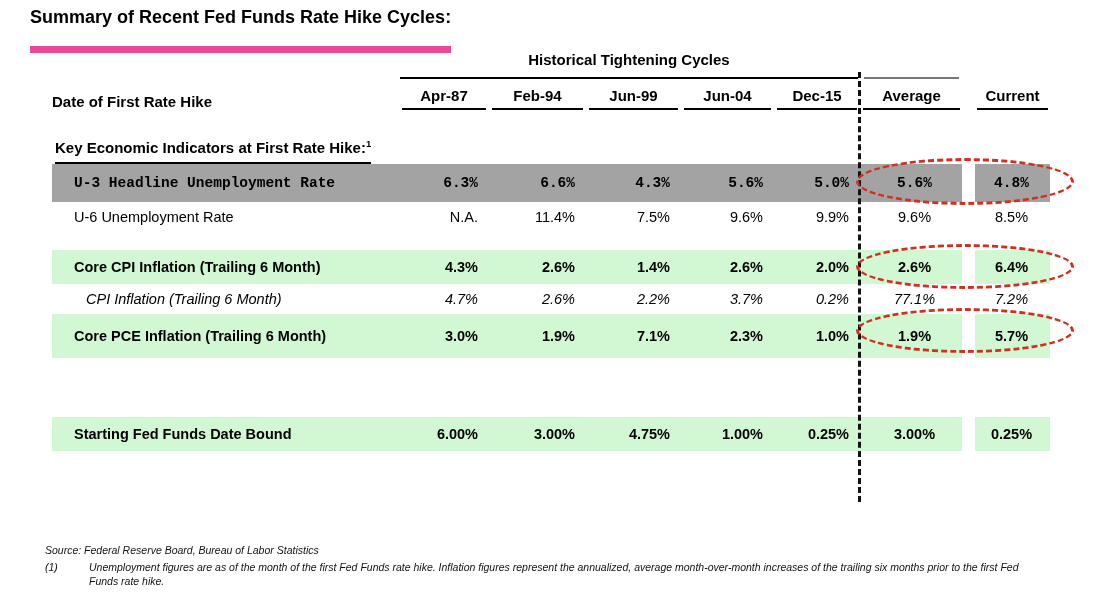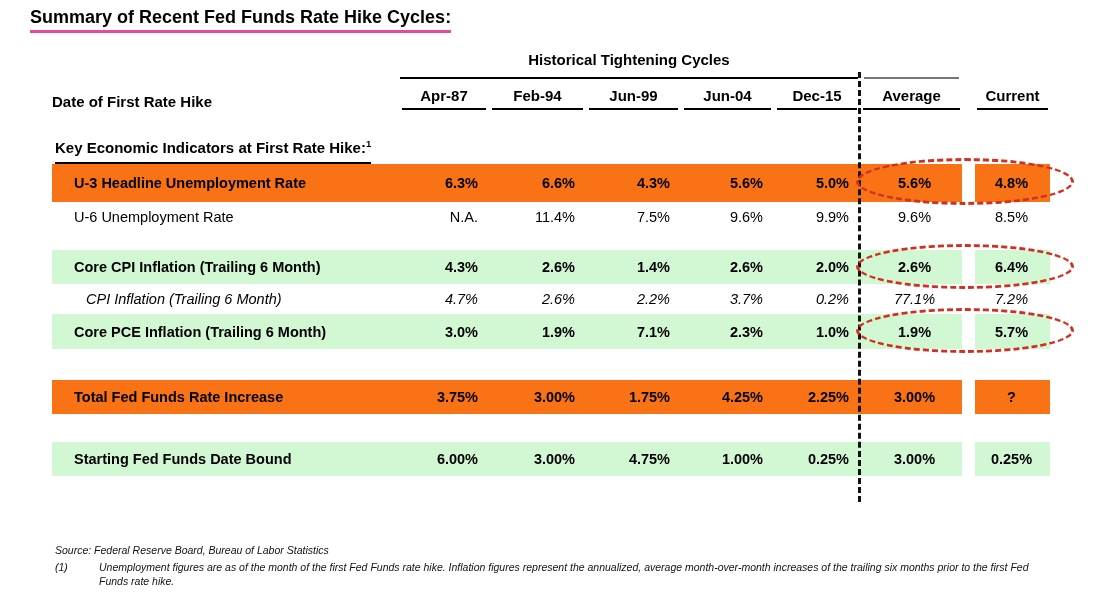--- a/index.html
+++ b/index.html
@@ -4,21 +4,21 @@
 <style>
   * { margin:0; padding:0; box-sizing:border-box; }
   html,body { background:#ffffff; }
   .page {
     position:relative; width:1105px; height:595px; background:#ffffff;
     font-family:"Liberation Sans","DejaVu Sans",sans-serif; color:#000;
     overflow:hidden;
   }
   
   .title { position:absolute; left:30px; top:7px; font-size:18px; font-weight:bold; }
-  .title span { display:inline-block; border-bottom:3px solid #ec4899; padding-bottom:2px; }
+  .title span { display:inline-block; border-bottom:7px solid #ec4899; padding-bottom:18px; }
 
   
   .group-header { position:absolute; left:400px; top:51px; width:458px; text-align:center;
                   font-size:15px; font-weight:bold; }
   .gh-line   { position:absolute; left:400px; top:77px; width:458px; height:2px; background:#000; }
   .avg-topline { position:absolute; left:864px; top:77px; width:95px; height:2px; background:#777; }
   .avg-underline-shadow { position:absolute; left:864px; top:108px; width:95px; height:2px; background:#9a9a9a; }
 
   
   table.main { position:absolute; left:52px; top:82px; width:998px; table-layout:fixed;
@@ -35,32 +35,32 @@
 
   td.lbl { text-align:left; padding-left:22px; }
   tr.it td.lbl { padding-left:34px; }
   td.v   { text-align:right; padding-right:12px; }
   td.v.avg { text-align:center; padding-right:0; border-left:6px solid transparent; background-clip:padding-box; }
   td.v.cur { text-align:center; padding-right:0; border-right:2px solid transparent; background-clip:padding-box; }
   td.sp { background:#ffffff !important; }
 
   tr.b  { font-weight:bold; }
   tr.it { font-style:italic; }
-  tr.hl-cyan  > td:not(.sp) { background:#f97316; }
+  tr.hl-cyan  > td:not(.sp) { background:#a3a3a3;font-family:Liberation Mono, monospace; }
   tr.hl-green > td:not(.sp) { background:#d2f7d3; }
 
   
   .vdash { position:absolute; left:858px; top:72px; width:0; height:430px; border-left:3px dashed #111; }
   .circ  { position:absolute; border:3px dashed #d13020; border-radius:50%; background:transparent; }
   .circ.c1 { left:856px; top:158px; width:218px; height:47px; }
   .circ.c2 { left:856px; top:244px; width:218px; height:45px; }
   .circ.c3 { left:856px; top:308px; width:218px; height:45px; }
 
   
-  .footer { position:absolute; left:55px; top:543px; width:985px; font-size:10.5px;
+  .footer { position:absolute; left:45px; top:543px; width:985px; font-size:10.5px;
             font-style:italic; line-height:14px; color:#111; }
   .footer .src { margin-bottom:3px; }
   .fnote { display:flex; }
   .fnote .mark { width:44px; flex:0 0 44px; }
   .fnote .txt  { flex:1; }
 </style>
 </head>
 <body>
 
 <div class="page">
@@ -169,47 +169,36 @@
       <td class="v">4.7%</td>
       <td class="v">2.6%</td>
       <td class="v">2.2%</td>
       <td class="v">3.7%</td>
       <td class="v">0.2%</td>
       <td class="v avg">77.1%</td>
       <td class="sp"></td>
       <td class="v cur">7.2%</td>
     </tr>
 
-    <tr class="b hl-green" style="height:35px">
+    <tr class="b hl-green" style="height:44px">
       <td class="lbl">Core PCE Inflation (Trailing 6 Month)</td>
       <td class="v">3.0%</td>
       <td class="v">1.9%</td>
       <td class="v">7.1%</td>
       <td class="v">2.3%</td>
       <td class="v">1.0%</td>
       <td class="v avg">1.9%</td>
       <td class="sp"></td>
       <td class="v cur">5.7%</td>
     </tr>
 
     <tr style="height:31px">
           <td colspan="9"></td>
         </tr>
 
-    <tr class="b hl-cyan" style="height:34px">
-      <td class="lbl">Total Fed Funds Rate Increase</td>
-      <td class="v">3.75%</td>
-      <td class="v">3.00%</td>
-      <td class="v">1.75%</td>
-      <td class="v">4.25%</td>
-      <td class="v">2.25%</td>
-      <td class="v avg">3.00%</td>
-      <td class="sp"></td>
-      <td class="v cur">?</td>
-    </tr>
 
 
     <tr style="height:28px">
           <td colspan="9"></td>
         </tr>
 
     <tr class="b hl-green" style="height:34px">
       <td class="lbl">Starting Fed Funds Date Bound</td>
       <td class="v">6.00%</td>
       <td class="v">3.00%</td>

